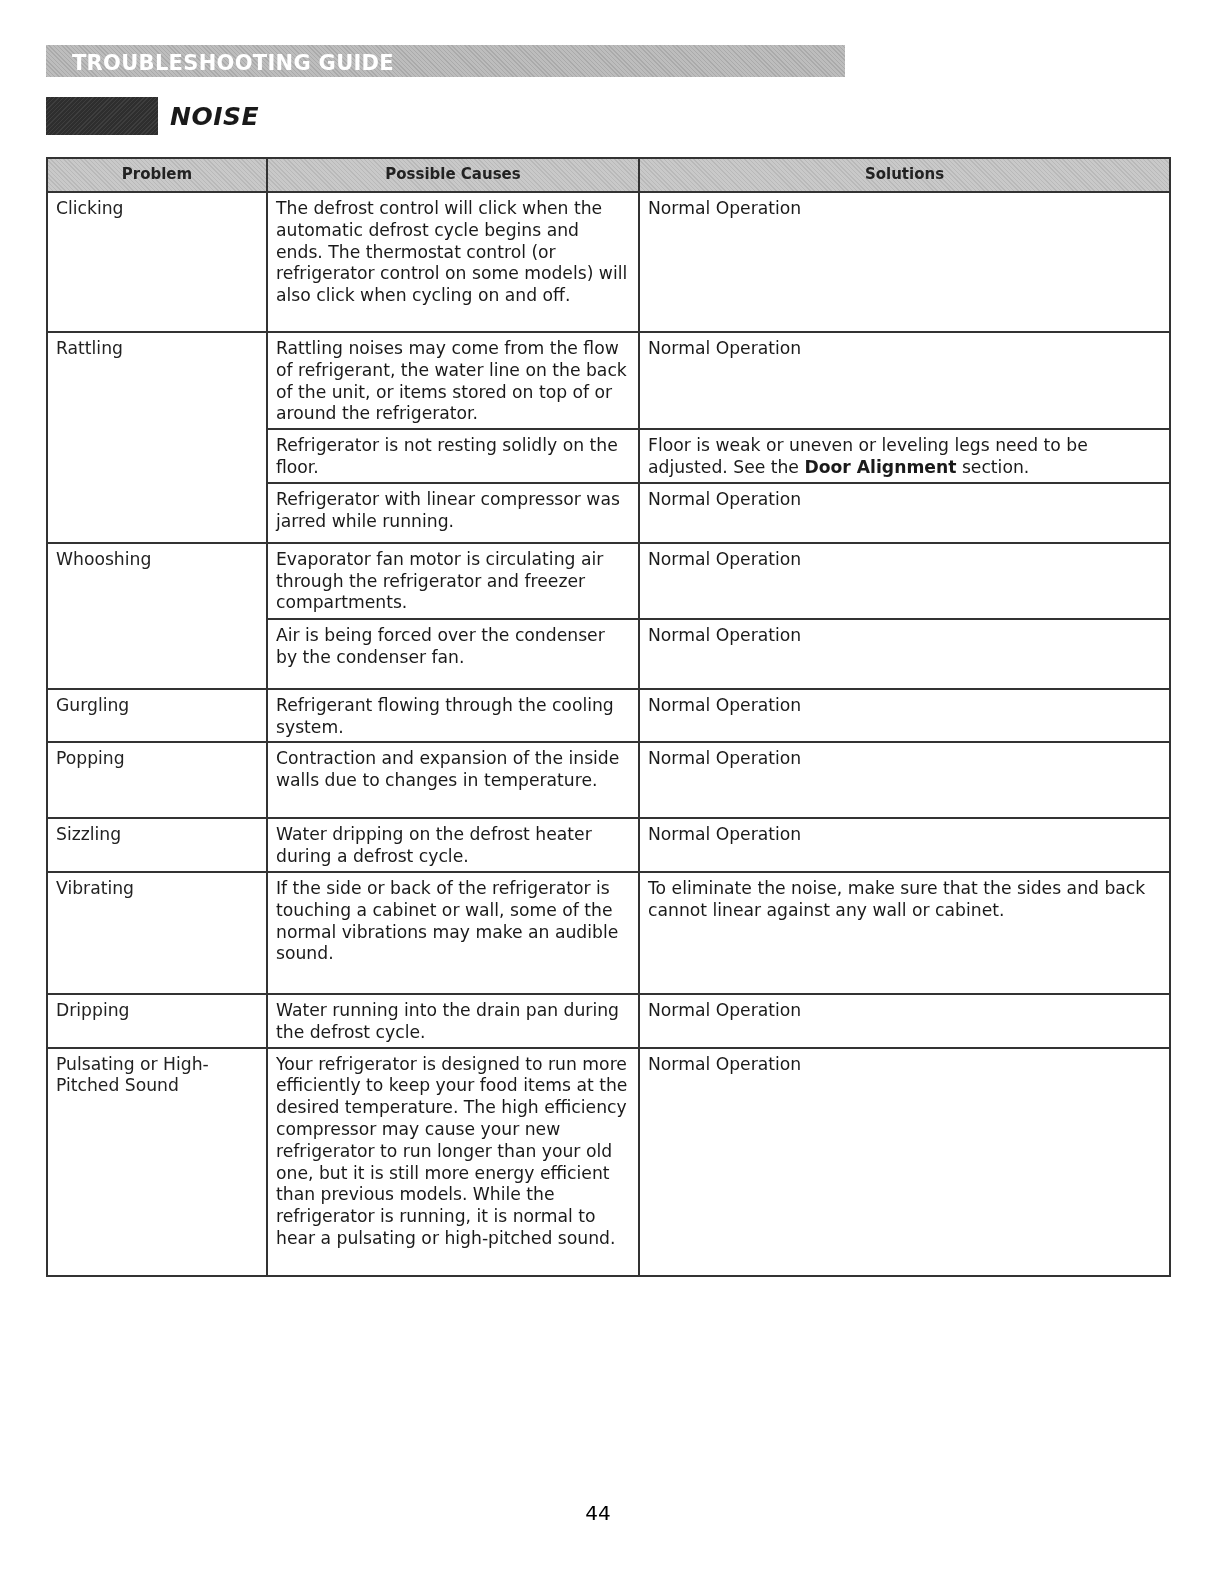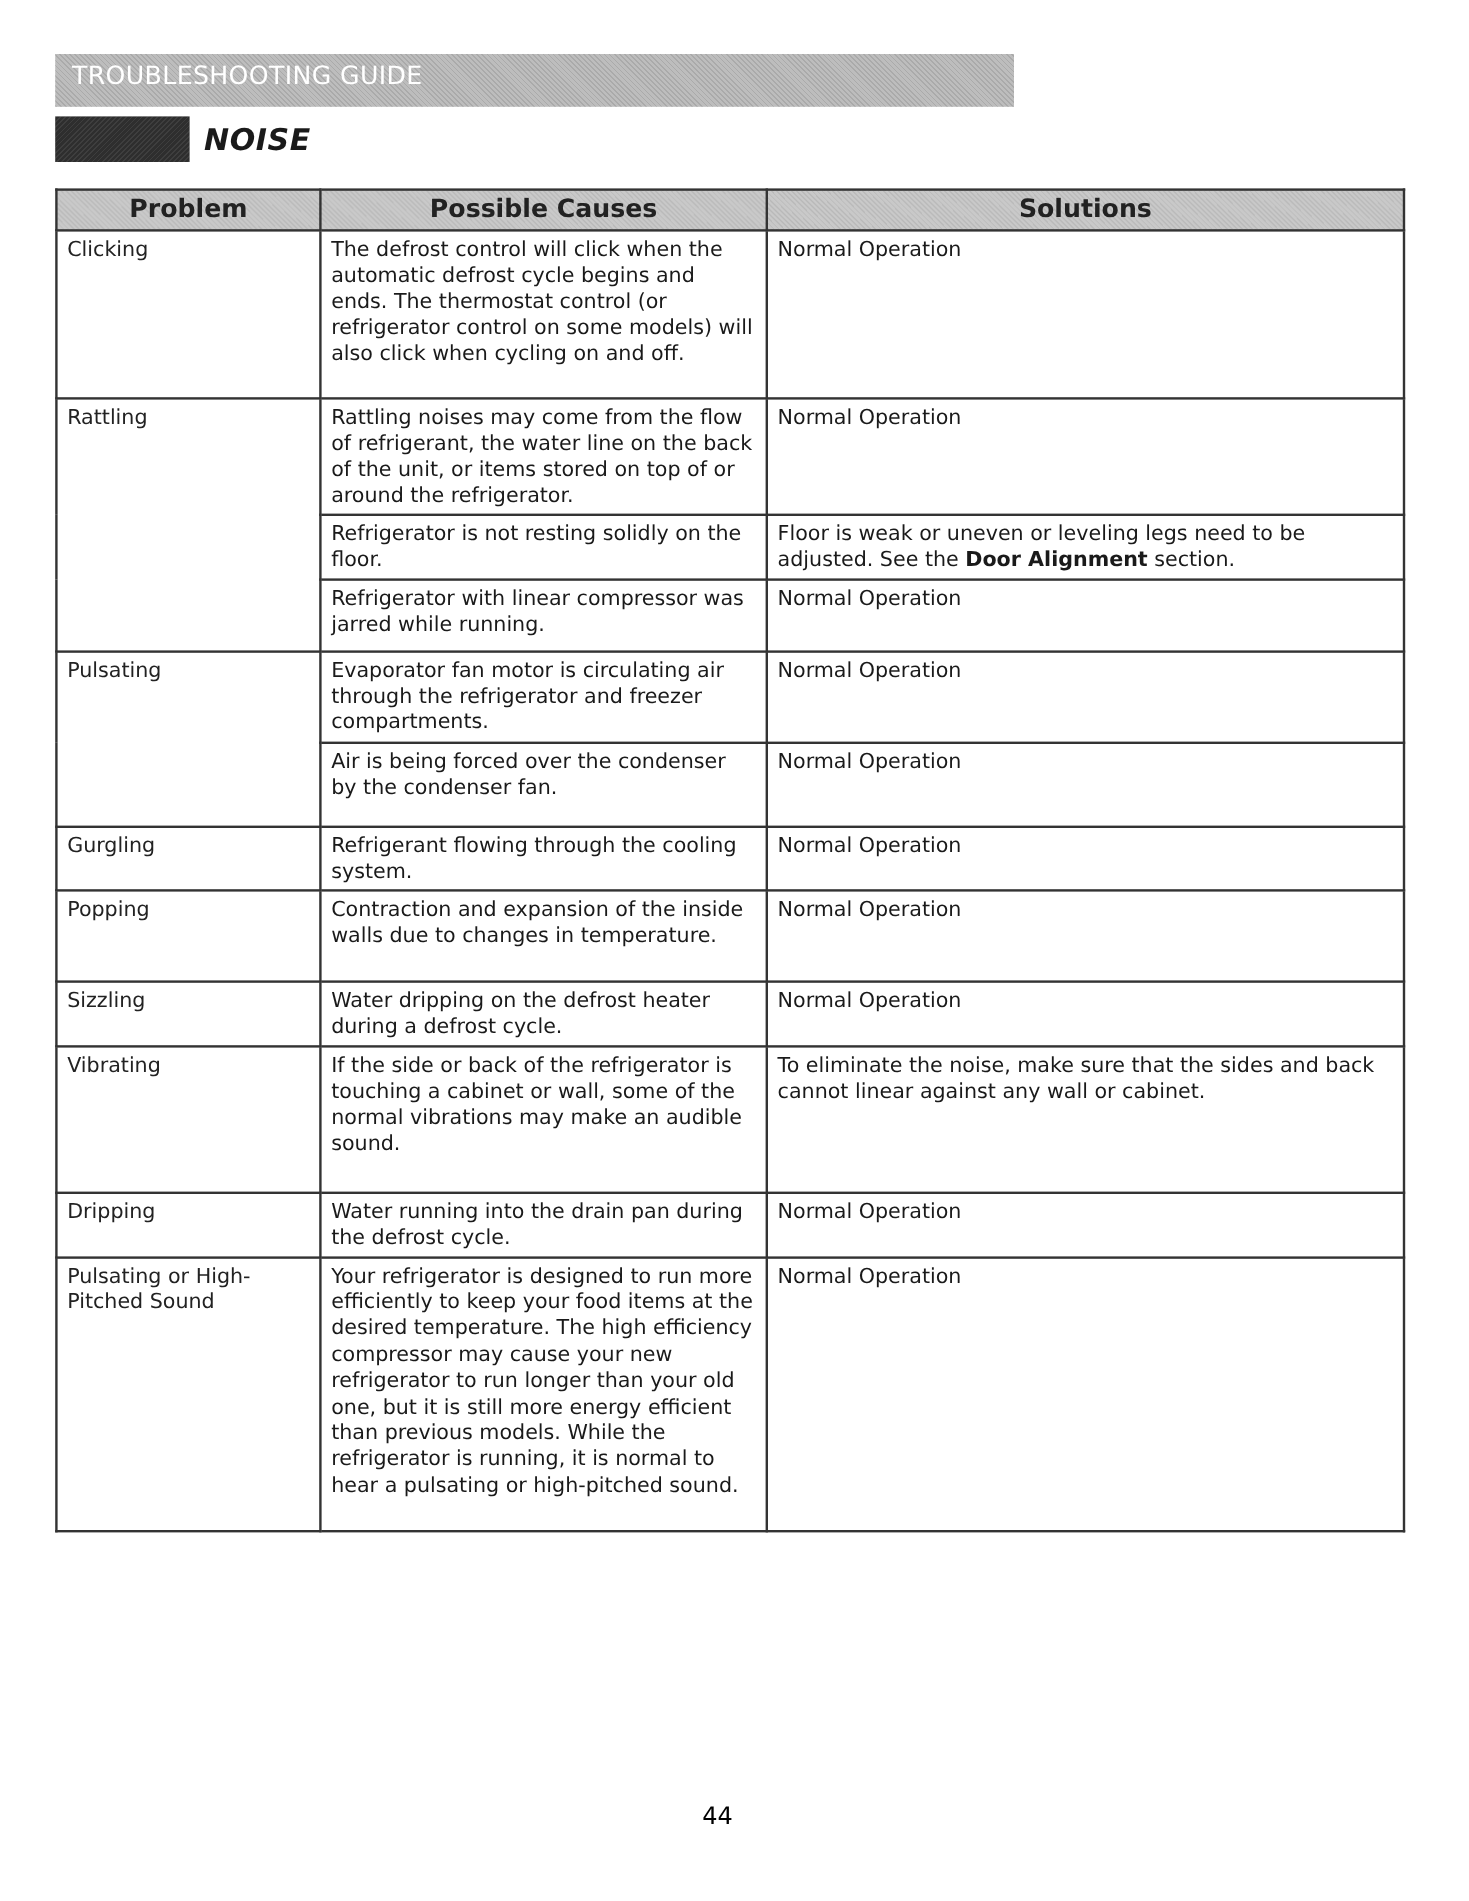--- a/index.html
+++ b/index.html
@@ -1,25 +1,25 @@
 <!DOCTYPE html>
 <html><head>
   <meta charset="utf-8">
   <style>
     html, body { margin: 0; padding: 0; background: #ffffff; }
     body {
       width: 1224px; height: 1584px; position: relative; overflow: hidden;
       font-family: "DejaVu Sans", sans-serif; color: #1a1a1a;
     }
     .guide-banner {
-      position: absolute; left: 46px; top: 45px; width: 799px; height: 44px;
+      position: absolute; left: 46px; top: 45px; width: 799px; height: 32px;
       background-color: #bdbdbd;
       background-image: repeating-linear-gradient(45deg, rgba(0,0,0,0.10) 0 1px, transparent 1px 3px);
-      color: #ffffff; font-family: "DejaVu Sans", sans-serif; font-weight: normal;
-      font-size: 21px; line-height: 36px; padding-left: 14px; box-sizing: border-box;
+      color: #ffffff; font-family: "DejaVu Sans", sans-serif; font-weight: bold;
+      font-size: 21px; line-height: 36px; padding-left: 26px; box-sizing: border-box;
       letter-spacing: 0.3px;
     }
     .section-title-row { position: absolute; left: 46px; top: 97px; height: 38px; display: flex; align-items: center; }
     .section-block {
       width: 112px; height: 38px; background-color: #2e2e2e;
       background-image: repeating-linear-gradient(-45deg, rgba(255,255,255,0.08) 0 1px, transparent 1px 3px);
     }
     .section-title { margin-left: 12px; font-size: 25px; font-weight: bold; color: #1a1a1a; letter-spacing: 0.5px; font-style: italic; }
 
     table.noise-table {
@@ -27,21 +27,21 @@
       border-collapse: collapse; table-layout: fixed;
       font-family: "DejaVu Sans", sans-serif; font-size: 17.2px; line-height: 21.8px;
     }
     table.noise-table col.c1 { width: 220px; }
     table.noise-table col.c2 { width: 372px; }
     table.noise-table col.c3 { width: 531px; }
     table.noise-table th {
       height: 32px; border: 2px solid #333;
       background-color: #c9c9c9;
       background-image: repeating-linear-gradient(45deg, rgba(0,0,0,0.08) 0 1px, transparent 1px 3px);
-      font-weight: bold; font-size: 21px; color: #222; text-align: center; padding: 0;
+      font-weight: bold; font-size: 15px; color: #222; text-align: center; padding: 0;
     }
     table.noise-table td {
       border: 2px solid #333; vertical-align: top; padding: 5px 8px 3px 8px;
     }
     .problem-cell { color: #222; }
     .bold-ref { font-weight: bold; }
     .page-number {
       position: absolute; left: 0; width: 1196px; top: 1501px; text-align: center;
       font-size: 20px; color: #000000;
     }
@@ -85,21 +85,21 @@
     <tr style="height:53px">
       <td>Refrigerator is not resting solidly on the floor.</td>
       <td><span>Floor is weak or uneven or leveling legs need to be adjusted. See the </span><span class="bold-ref">Door Alignment</span><span> section.</span></td>
     </tr>
     <tr style="height:60px">
       <td>Refrigerator with linear compressor was jarred while running.</td>
       <td>Normal Operation</td>
     </tr>
 
     <tr style="height:76px">
-      <td class="problem-cell" rowspan="2">Pulsating</td>
+      <td class="problem-cell" rowspan="2">Whooshing</td>
       <td>Evaporator fan motor is circulating air through the refrigerator and freezer compartments.</td>
       <td>Normal Operation</td>
     </tr>
     <tr style="height:70px">
       <td>Air is being forced over the condenser by the condenser fan.</td>
       <td>Normal Operation</td>
     </tr>
 
     <tr style="height:53px">
       <td class="problem-cell">Gurgling</td>

